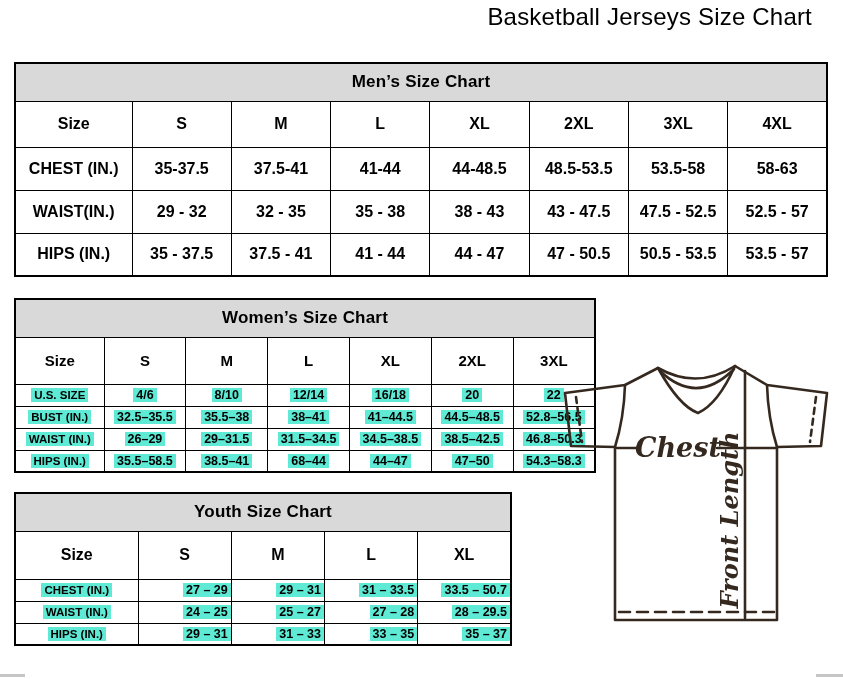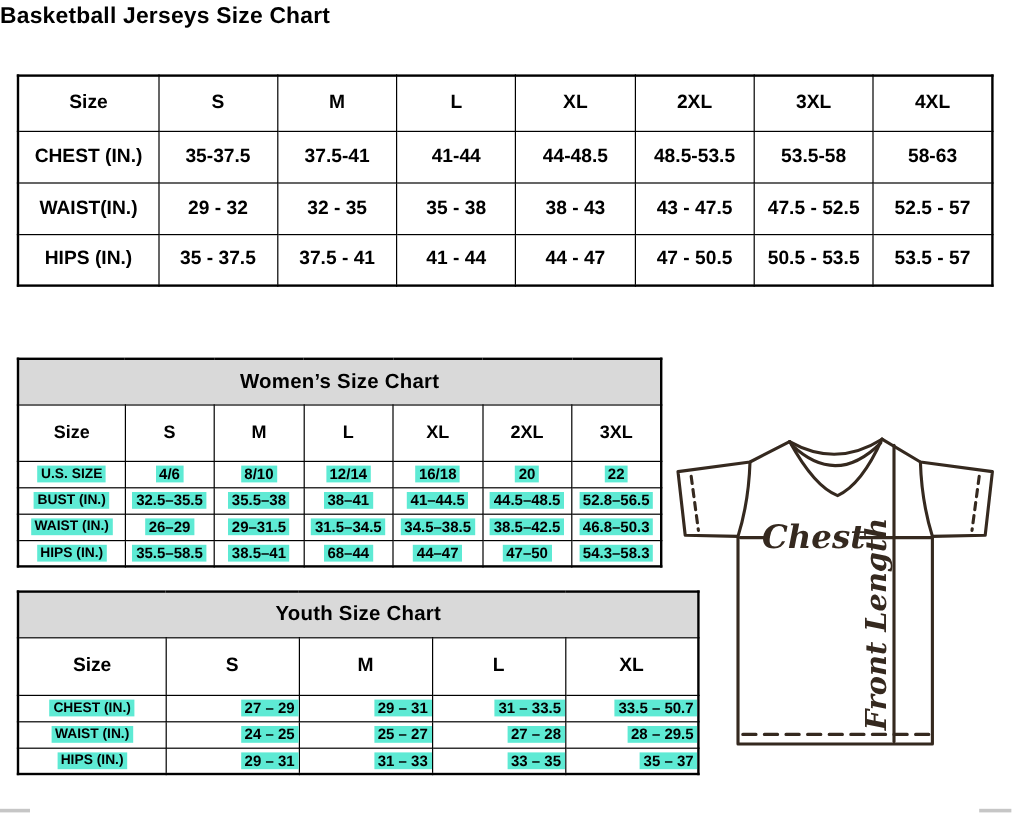--- a/index.html
+++ b/index.html
@@ -2,21 +2,21 @@
 <html><head>
 <meta charset="utf-8">
 <style>
   * { margin:0; padding:0; box-sizing:border-box; }
   html,body { width:843px; height:679px; background:#fff; overflow:hidden; }
   body { font-family:"Liberation Sans", sans-serif; color:#000; }
   #page { position:relative; width:843px; height:679px; background:#fff; }
 
   .page-title {
     position:absolute; top:3px; left:0; width:812px;
-    text-align:left; font-size:19px; font-weight:bold; letter-spacing:0.2px;
+    text-align:right; font-size:24px; font-weight:normal; letter-spacing:0.2px;
   }
 
   table.size-table {
     position:absolute; border-collapse:collapse; table-layout:fixed;
     border:2px solid #000; background:#fff;
   }
   .size-table th, .size-table td {
     border:1px solid #000; text-align:center; vertical-align:middle;
     font-weight:bold; padding:0; overflow:hidden; white-space:nowrap;
   }
@@ -25,29 +25,29 @@
   }
 
   
   .tbl-men { left:14px; top:62px; width:814px; }
   .tbl-men col.c0 { width:117px; }
   .tbl-men tr.cols th { height:46px; font-size:16px; }
   .tbl-men tbody tr { height:43px; }
   .tbl-men tbody th, .tbl-men tbody td { font-size:16px; }
 
   
-  .tbl-women { left:14px; top:298px; width:538px; }
+  .tbl-women { left:14px; top:298px; width:582px; }
   .tbl-women col.c0 { width:89px; }
   .tbl-women tr.cols th { height:47px; font-size:15px; }
   .tbl-women tbody tr { height:22px; }
   .tbl-women tbody th { font-size:11.5px; }
   .tbl-women tbody td { font-size:12.5px; }
 
   
-  .tbl-youth { left:14px; top:492px; width:569px; }
+  .tbl-youth { left:14px; top:492px; width:498px; }
   .tbl-youth col.c0 { width:123px; }
   .tbl-youth tr.cols th { height:48px; font-size:16px; }
   .tbl-youth tbody tr { height:22px; }
   .tbl-youth tbody th { font-size:11.5px; }
   .tbl-youth tbody td { font-size:12.5px;text-align:right; }
 
   
   .tbl-women tbody span, .tbl-youth tbody span {
     background:#5eead4; padding:0 3px; display:inline-block; line-height:14px;
   }
@@ -74,20 +74,23 @@
         <col class="c0">
         <col class="c1">
         <col class="c2">
         <col class="c3">
         <col class="c4">
         <col class="c5">
         <col class="c6">
         <col class="c7">
       </colgroup>
       <thead>
+        <tr class="band">
+          <th colspan="8">Men’s Size Chart</th>
+        </tr>
         <tr class="cols">
           <th>Size</th>
           <th>S</th>
           <th>M</th>
           <th>L</th>
           <th>XL</th>
           <th>2XL</th>
           <th>3XL</th>
           <th>4XL</th>
         </tr>

